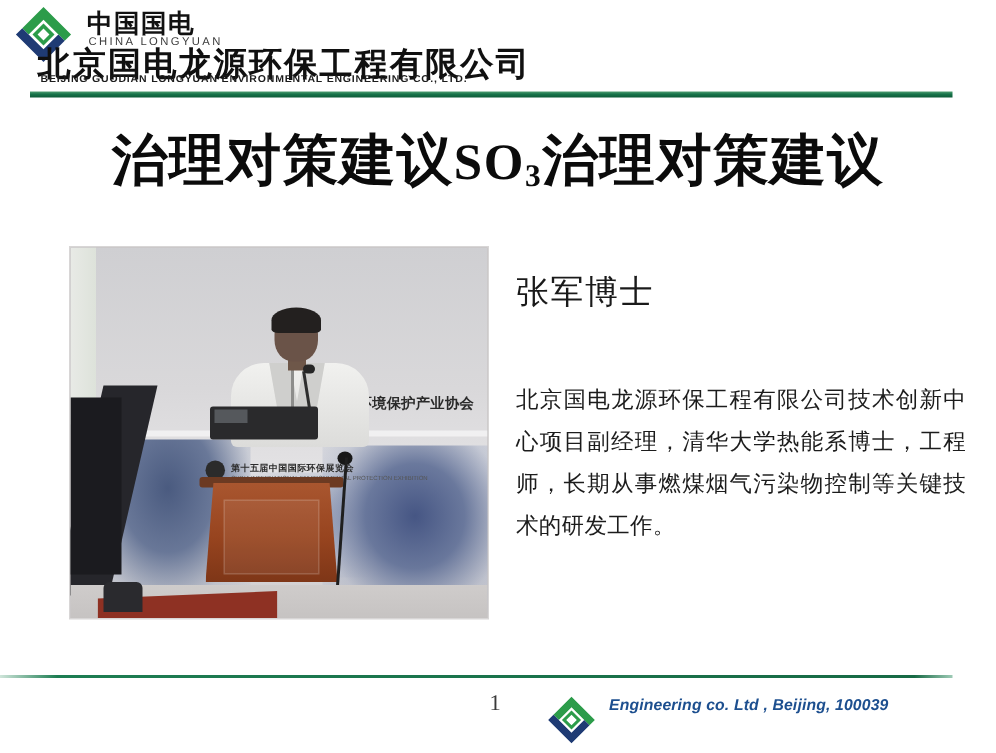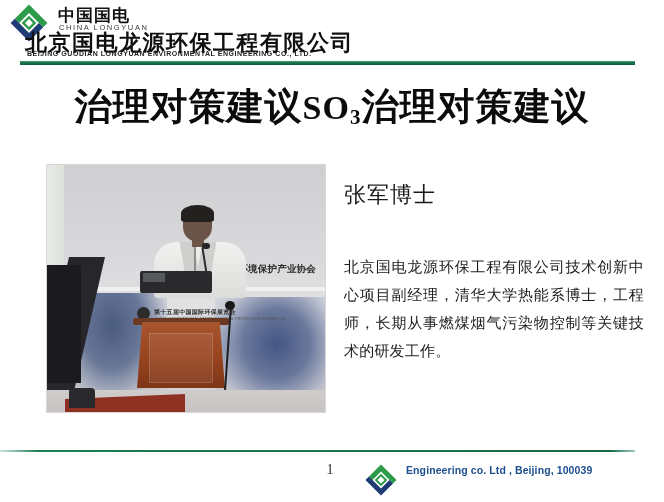--- a/index.html
+++ b/index.html
@@ -366,21 +366,21 @@
   #footer-text {
     position: absolute;
     left: 406px; top: 463px;
     width: 250px;
     font-size: 10.5px;
     font-weight: bold;
     line-height: 14px;
     color: #1d4f8f;
     letter-spacing: 0.1px;
   }
-  #footer-text .line2 { display: block; }
+  #footer-text .line2 { display: block; font-style: italic; }
 </style>
 </head>
 <body>
 
 <div id="slide">
 
   <div id="header">
 
     <div id="logo-mark">
       <svg viewBox="0 0 46 40" width="46" height="40">

